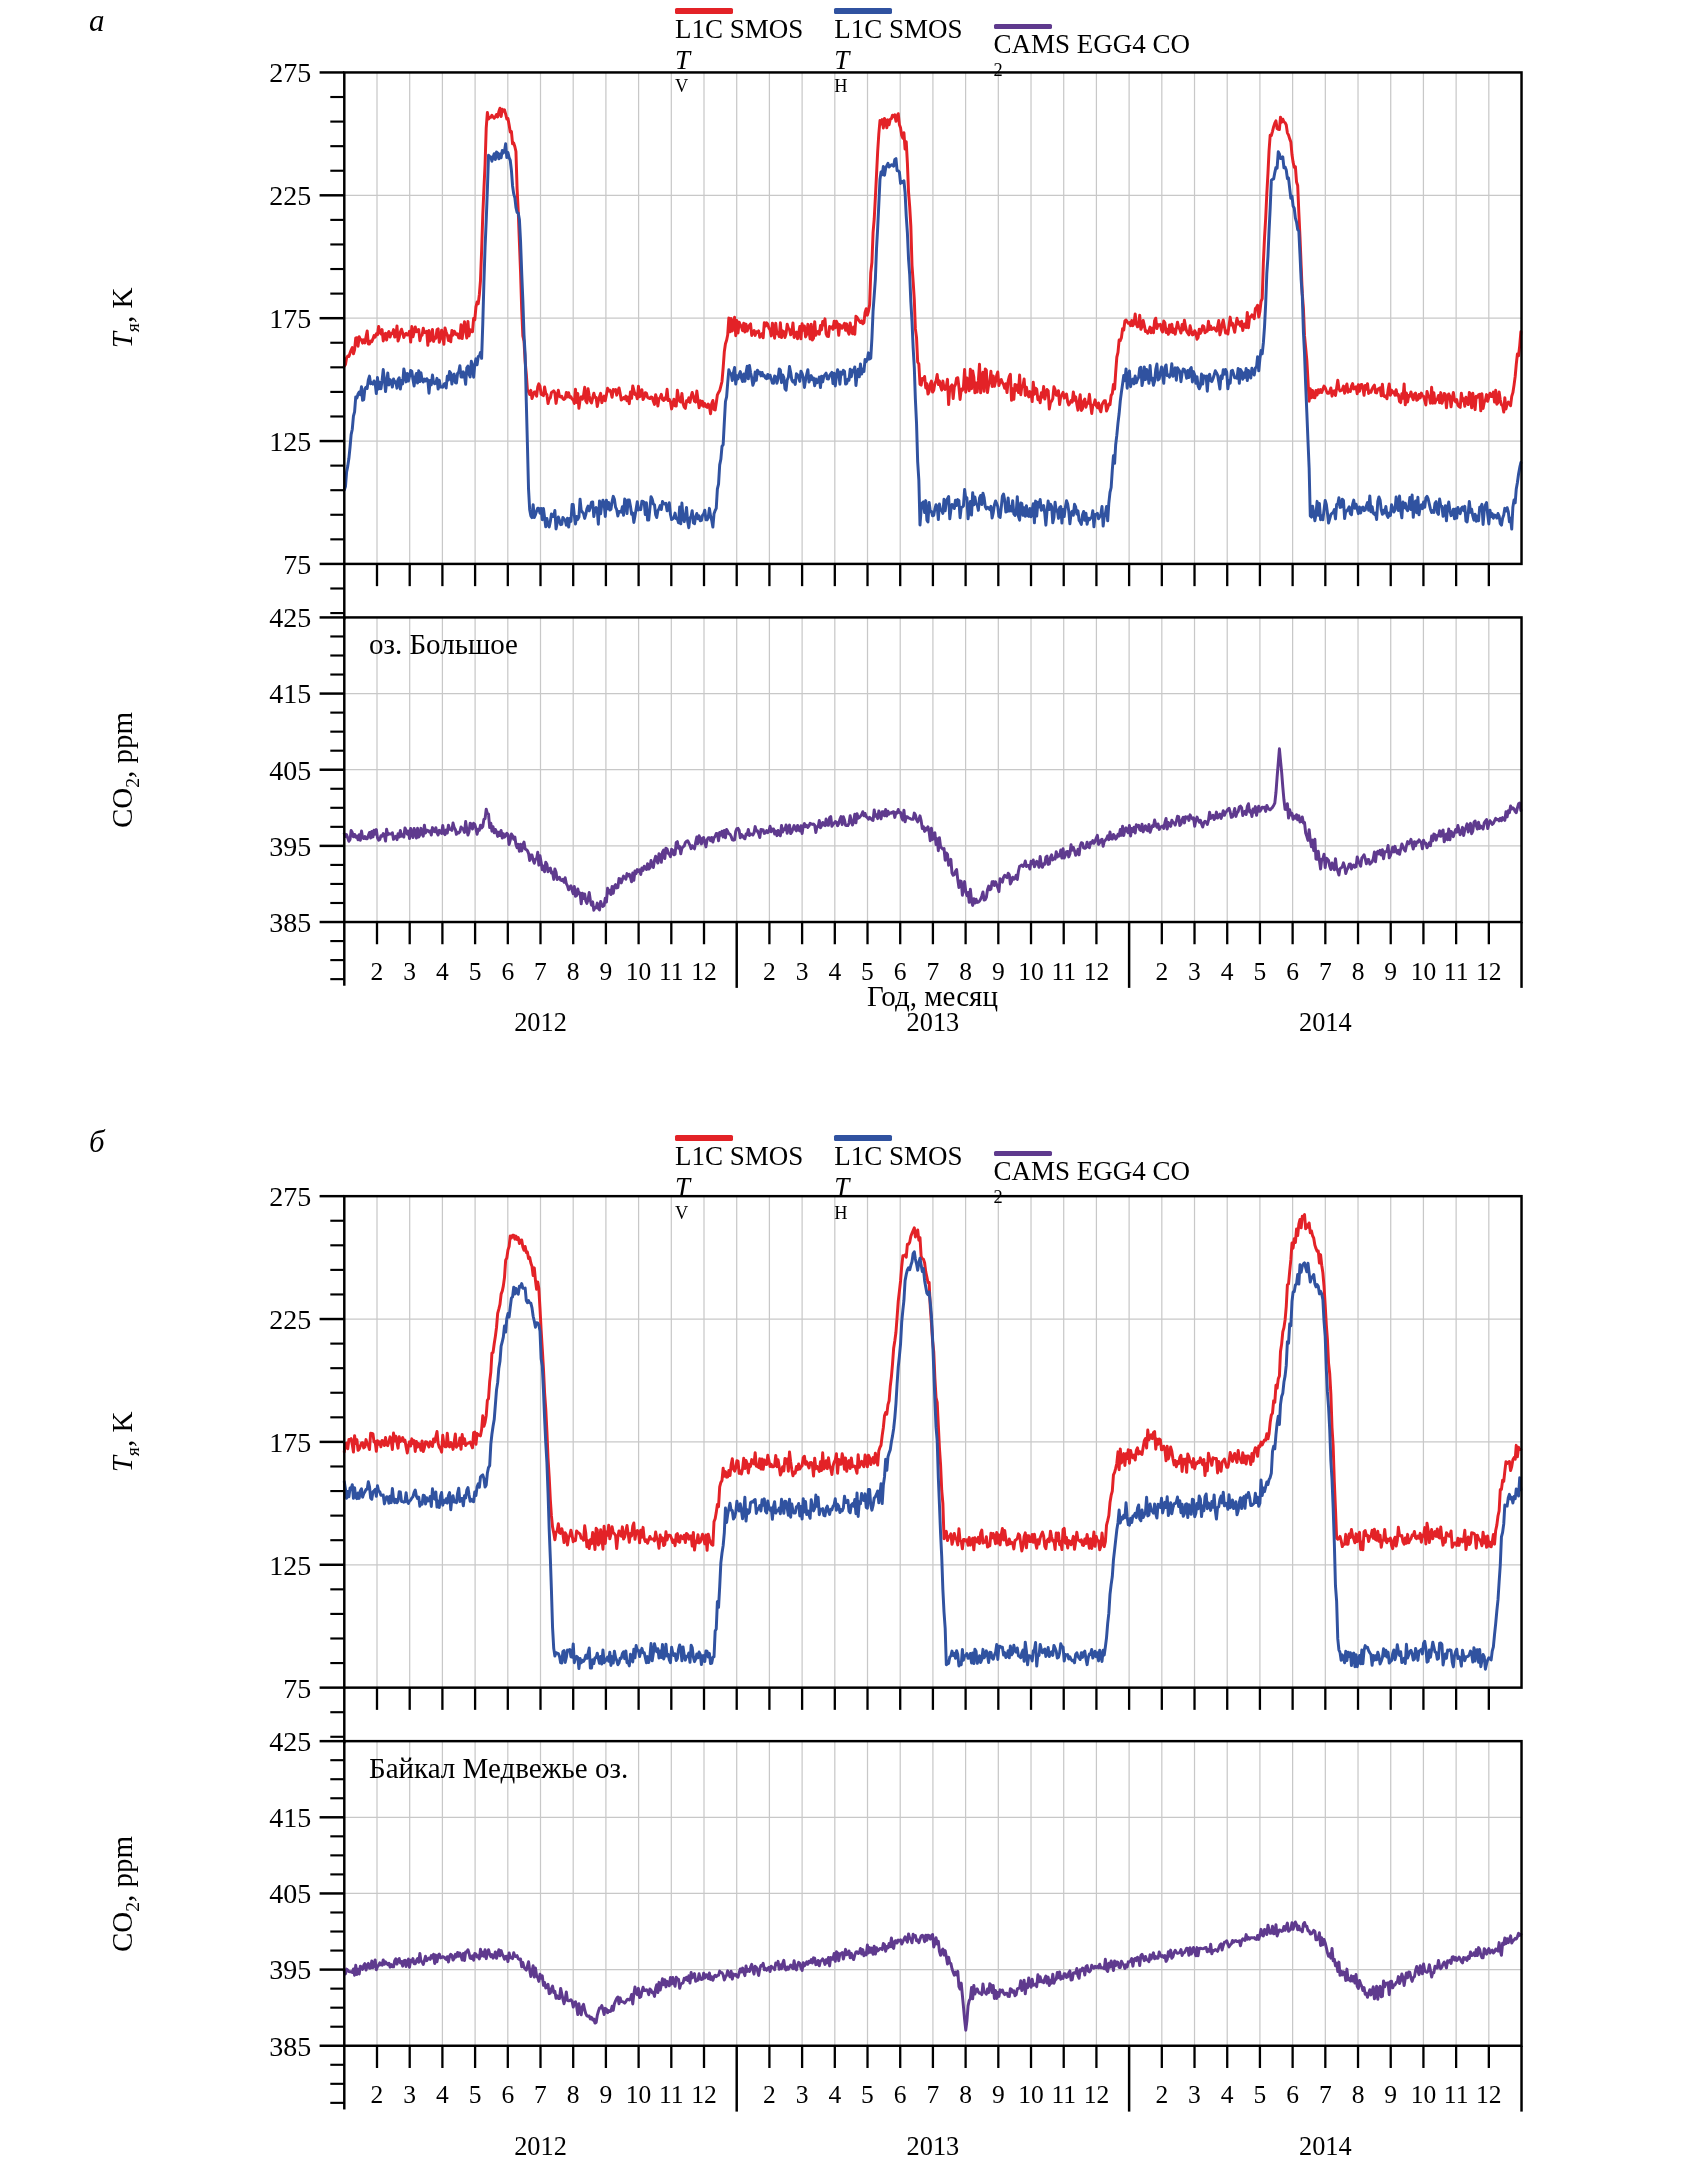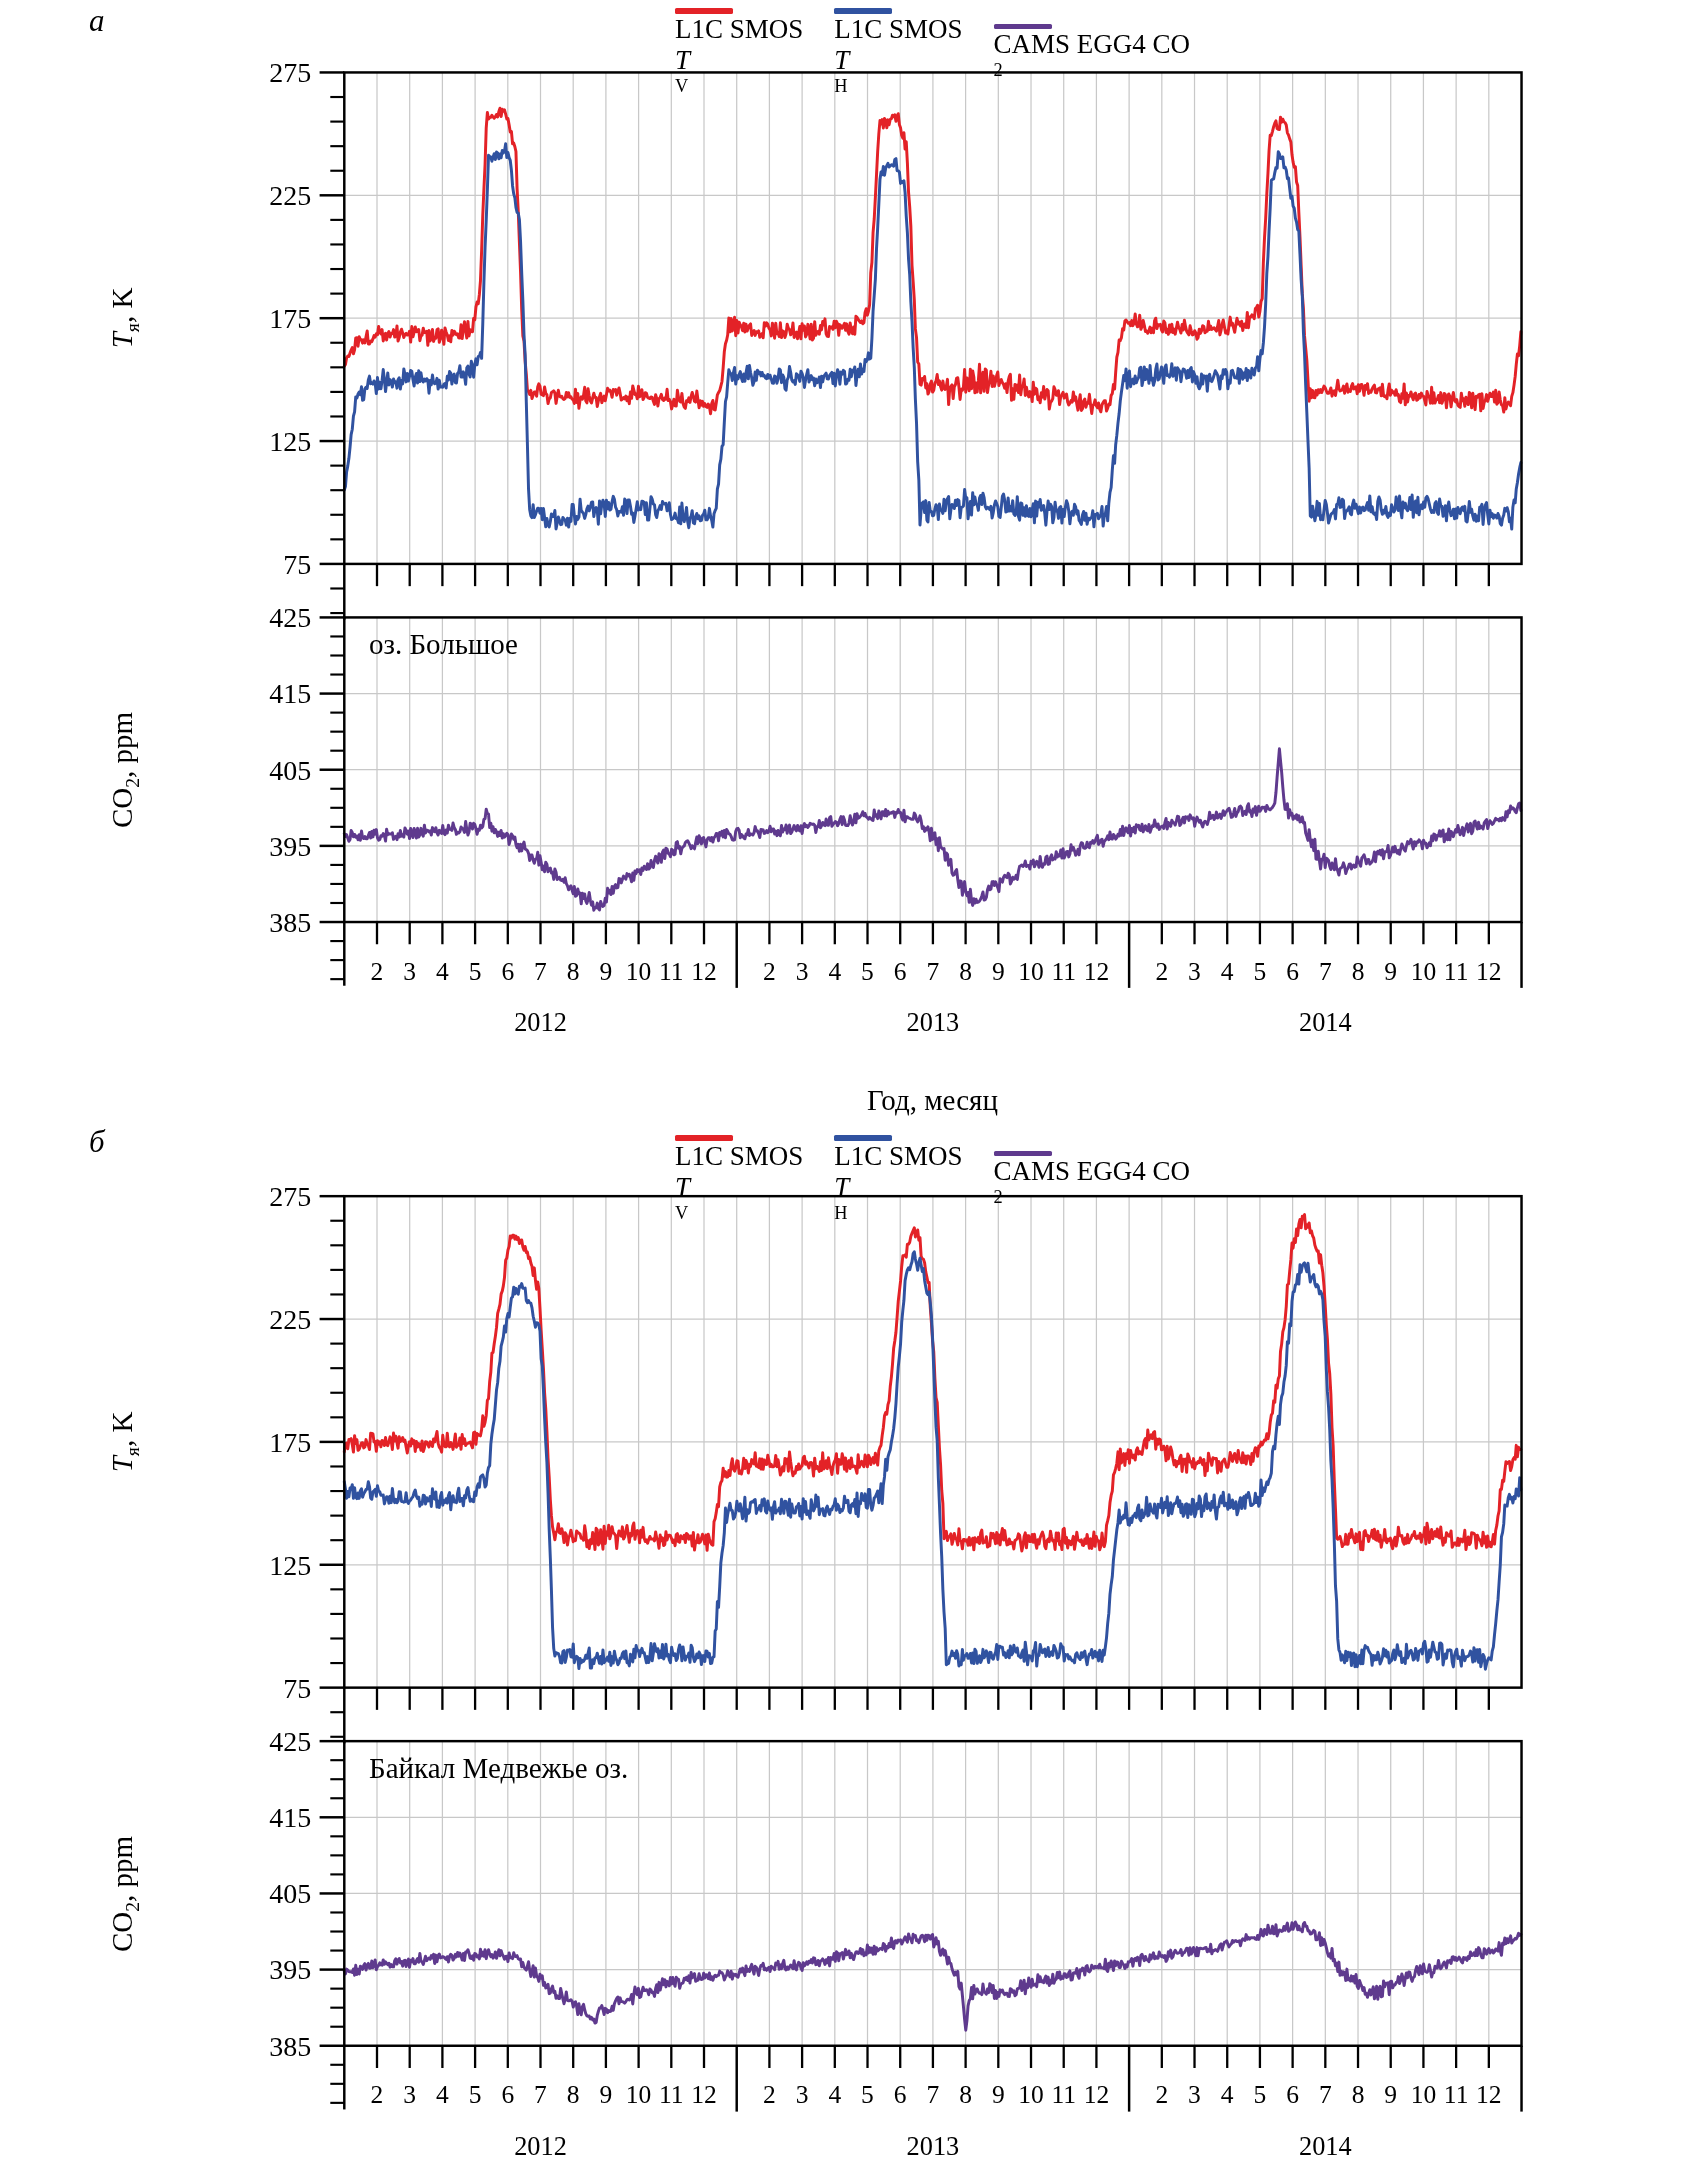--- a/index.html
+++ b/index.html
@@ -535,21 +535,21 @@
         <sub>2</sub>
     </span>
   </div>
   <div class="ylab" style="left:125px;top:318px;">
     <i>T</i><sub>я</sub><span>, K</span>
   </div>
   <div class="ylab" style="left:125px;top:770px;">
     <span>CO</span><sub>2</sub><span>, ppm</span>
   </div>
   <div class="annotation" style="top:628px;">оз. Большое</div>
-  <div class="xtitle" style="top:1084px;">Год, месяц</div>
+  <div class="xtitle" style="top:980px;">Год, месяц</div>
 
   <div class="panel-letter" style="top:1124px;">б</div>
   <div class="legend" style="top:1135px;">
     <span class="legend-item">
       <span class="legend-dash" style="background: rgb(227, 34, 39);"></span>
       <span>L1C SMOS </span>
         <i>T</i>
         <sub>V</sub>
     </span>
     <span class="legend-item">

